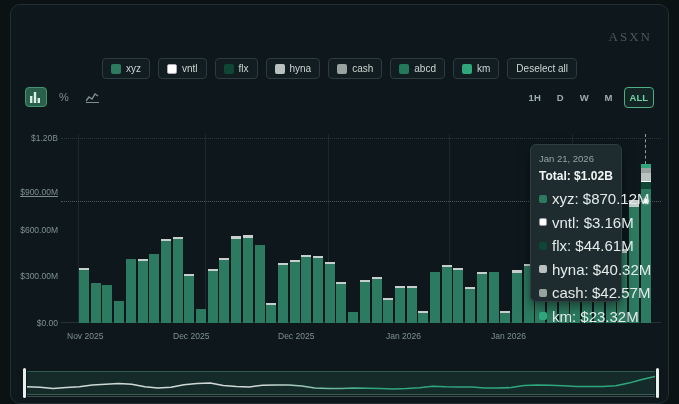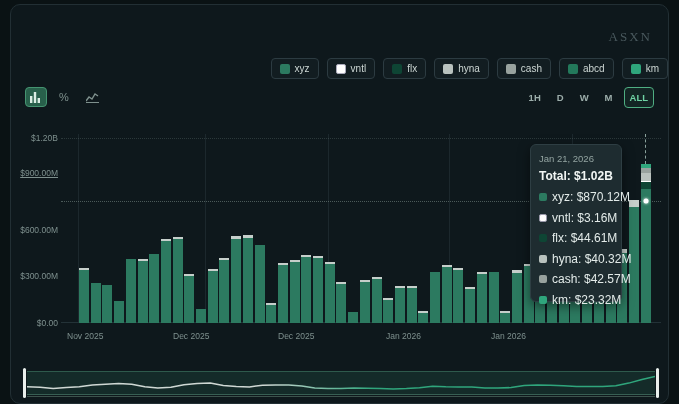--- a/index.html
+++ b/index.html
@@ -5,21 +5,21 @@
   * { margin:0; padding:0; box-sizing:border-box; }
   html,body { width:679px; height:404px; overflow:hidden; background:#0a1214;
     font-family:"Liberation Sans", sans-serif; }
   .card { position:absolute; left:10px; top:4px; width:659px; height:400px;
     background:#0e181c; border:1px solid #222f34; border-radius:10px; overflow:hidden; }
   .title { position:absolute; left:14px; top:22px; color:#e7edec; font-size:15px;
     font-weight:500; letter-spacing:.2px; }
   .brand { position:absolute; right:16px; top:24px; color:#49585d; font-size:13px;
     font-family:"Liberation Serif", serif; letter-spacing:2px; }
   .legend-row { position:absolute; left:0; top:53px; width:100%; display:flex;
-    justify-content:flex-end; gap:8px; }
+    justify-content:center; gap:8px; }
   .chip { display:flex; align-items:center; gap:5px; background:#121d21;
     border:1px solid #2c3b41; border-radius:4px; padding:4px 8px; color:#ccd6d3;
     font-size:10px; cursor:pointer; }
   .chip .sw { width:10px; height:10px; border-radius:2px; }
   .controls-row { position:absolute; left:0; top:82px; width:100%; height:22px; }
   .type-btns { position:absolute; left:14px; top:0; display:flex; gap:6px; }
   .tbtn { width:22px; height:20px; border-radius:4px; display:flex; align-items:center;
     justify-content:center; cursor:pointer; color:#7e908d; font-size:11px; }
   .tbtn.sel { background:#28604b; border:1px solid #459471; color:#dbeee4; }
   .ranges { position:absolute; right:14px; top:0; display:flex; gap:6px; align-items:center; }
@@ -37,21 +37,21 @@
   .bar { position:absolute; bottom:0; width:10px; display:flex; flex-direction:column; }
   .seg { width:100%; }
   .crosshair { position:absolute; width:0; border-left:1px dashed #8aa29c; top:0; }
   .hoverdot { position:absolute; width:5px; height:5px; background:#fff; border-radius:50%;
     transform:translate(-50%,-50%); box-shadow:0 0 3px #fff; }
   .tooltip { position:absolute; left:519px; top:139px; width:92px; height:158px;
     background:#1e2c30; border:1px solid #2e3e43; border-radius:6px; padding:8px 8px;
     box-shadow:0 4px 12px rgba(0,0,0,.5); z-index:5; }
   .tt-date { color:#93a4a1; font-size:9.5px; margin-bottom:5px; }
   .tt-total { color:#f2f6f4; font-size:12px; font-weight:bold; margin-bottom:7px; }
-  .tt-row { display:flex; align-items:center; gap:5px; color:#e3ebe9; font-size:12px;
+  .tt-row { display:flex; align-items:center; gap:5px; color:#e3ebe9; font-size:15px;
     margin-bottom:6.5px; white-space:nowrap; }
   .tt-row .sw { width:8px; height:8px; border-radius:2px; flex:none; }
   .minimap { position:absolute; left:12px; top:360px; width:636px; height:36px; }
   .mm-band { position:absolute; left:4px; right:4px; top:6px; height:24px;
     background:rgba(44,122,96,.20); border-top:1px solid #2e5a4c; border-bottom:1px solid #375f53; }
   .mm-base { position:absolute; left:4px; right:4px; top:31px; height:1px; background:#3c524c; }
   .mm-handle { position:absolute; width:3px; height:30px; top:3px; background:#e9efec;
     border-radius:2px; cursor:ew-resize; }
   svg { display:block; }
 </style>
@@ -83,20 +83,23 @@
         <span>cash</span>
       </div>
       <div class="chip">
         <span class="sw" style="background: rgb(35, 121, 91);"></span>
         <span>abcd</span>
       </div>
       <div class="chip">
         <span class="sw" style="background: rgb(47, 166, 124);"></span>
         <span>km</span>
       </div>
+      <div class="chip">
+        <span>Deselect all</span>
+      </div>
     </div>
 
   <div class="controls-row">
     <div class="type-btns">
       <div class="tbtn sel">
         <span>
           <svg width="12" height="11" viewBox="0 0 12 11">
               <g fill="#dbeee4">
                 <rect x="0" y="4" width="2.4" height="7"></rect>
                 <rect x="3.8" y="0" width="2.4" height="11"></rect>
@@ -121,21 +124,21 @@
         <span class="rng">1H</span>
         <span class="rng">D</span>
         <span class="rng">W</span>
         <span class="rng">M</span>
         <span class="rng sel">ALL</span>
       </div>
   </div>
 
   <div id="yaxis">
       <span class="ytick" style="left: 1px; top: 132.5px;">$1.20B</span>
-      <span class="ytick" style="left: 1px; top: 168px; text-decoration: underline;">$900.00M</span>
+      <span class="ytick" style="left: 1px; top: 187px; text-decoration: underline;">$900.00M</span>
       <span class="ytick" style="left: 1px; top: 225px;">$600.00M</span>
       <span class="ytick" style="left: 1px; top: 271.25px; padding-left: 8px;">$300.00M</span>
       <span class="ytick" style="left: 1px; top: 317.5px;">$0.00</span>
     </div>
   <div id="xaxis">
       <span class="xtick" style="left: 56px;">Nov 2025</span>
       <span class="xtick" style="left: 162px;">Dec 2025</span>
       <span class="xtick" style="left: 267px;">Dec 2025</span>
       <span class="xtick" style="left: 375px;">Jan 2026</span>
       <span class="xtick" style="left: 480px;">Jan 2026</span>

